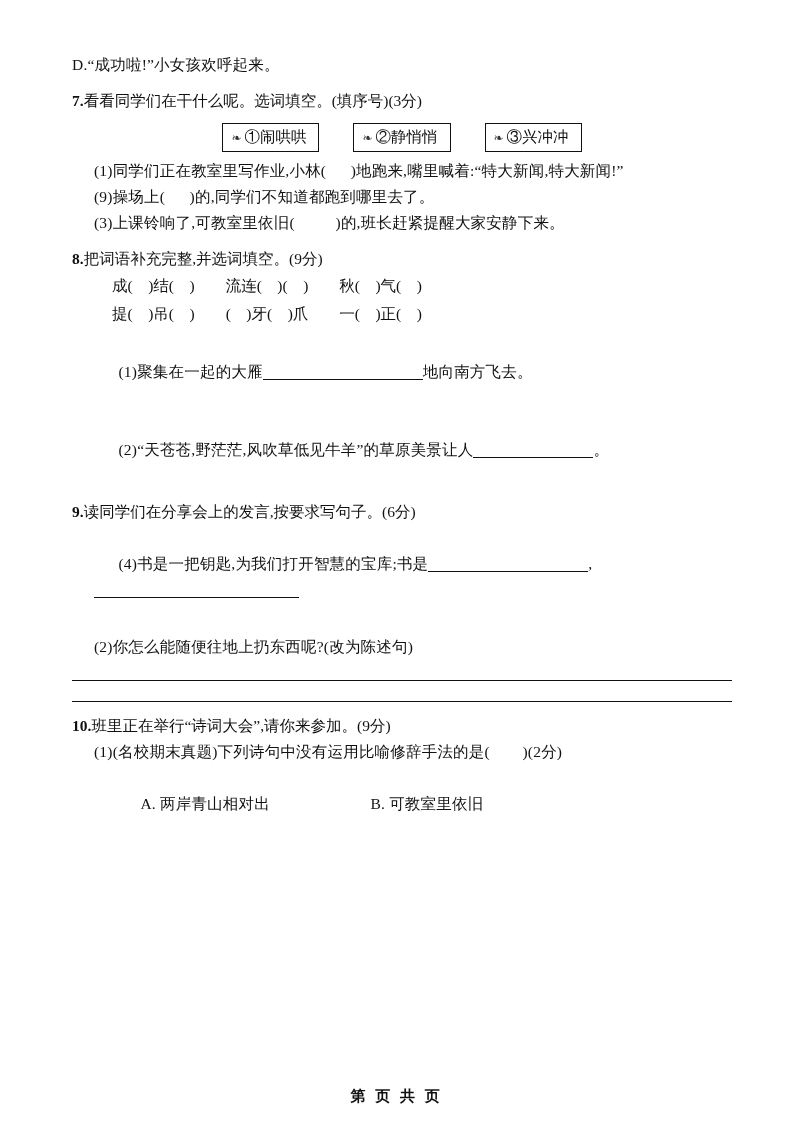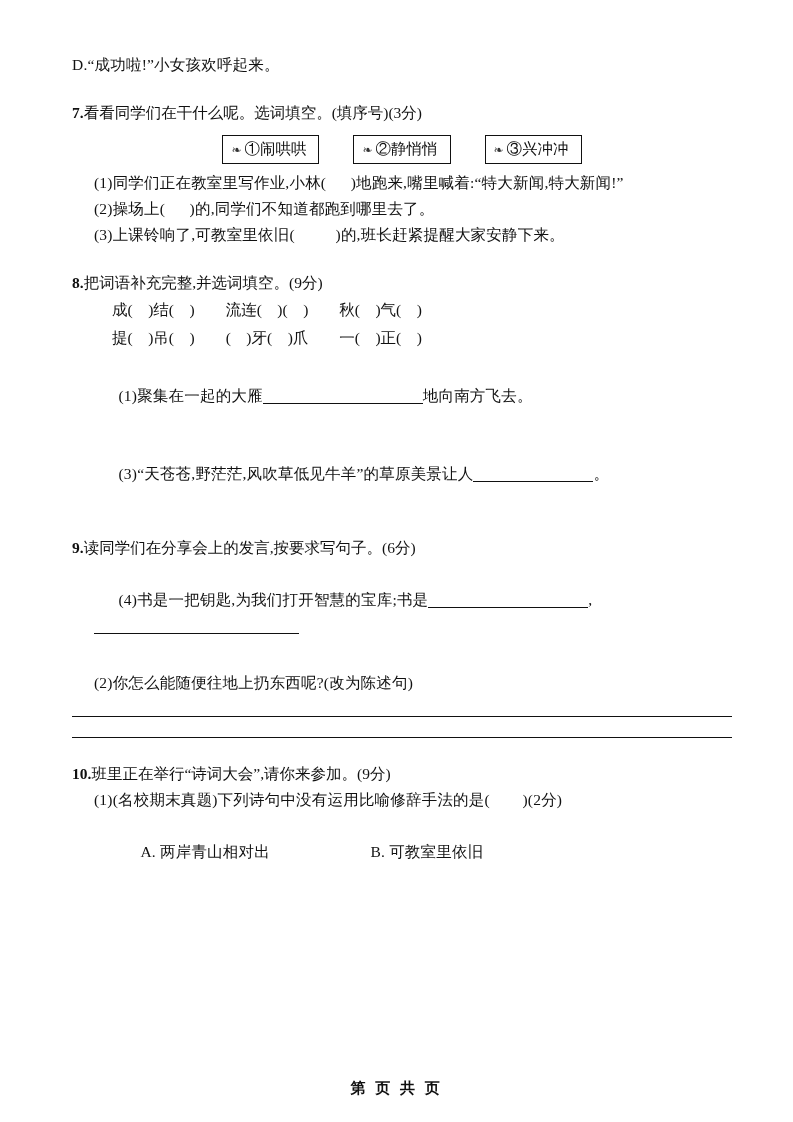--- a/index.html
+++ b/index.html
@@ -33,21 +33,20 @@
     font-size: 15.5px;
     line-height: 26px;
     letter-spacing: 0.2px;
     white-space: pre-wrap;
   }
   .qnum {
     font-weight: bold;
     font-size: 15.5px;
   }
   .q-head {
-    margin-top: 12px;
     font-size: 15.5px;
     line-height: 26px;
   }
   .indent1 { padding-left: 22px; }
   .indent2 { padding-left: 44px; }
   .gap-s { height: 5px; }
   .gap-m { height: 10px; }
 
   
   .card-row {
@@ -110,21 +109,21 @@
     left: 50%;
     transform: translateX(-50%);
     bottom: -11px;
     font-size: 17px;
     line-height: 6px;
   }
 
   .footer {
     position: absolute;
     left: 0;
-    bottom: 24px;
+    bottom: 16px;
     width: 793px;
     text-align: center;
     font-size: 15px;
     letter-spacing: 3px;
     font-weight: bold;
   }
 </style>
 </head>
 <body>
 
@@ -148,21 +147,21 @@
         <span class="deco">❧</span>
         <span>②静悄悄</span>
       </div>
       <div class="card">
         <span class="deco">❧</span>
         <span>③兴冲冲</span>
       </div>
     </div>
 
     <div class="line indent1">(1)同学们正在教室里写作业,小林(      )地跑来,嘴里喊着:“特大新闻,特大新闻!”</div>
-    <div class="line indent1">(2)操场上(      )的,同学们不知道都跑到哪里去了。</div>
+    <div class="line indent1">(9)操场上(      )的,同学们不知道都跑到哪里去了。</div>
     <div class="line indent1">(3)上课铃响了,可教室里依旧(          )的,班长赶紧提醒大家安静下来。</div>
 
     <div class="gap-m"></div>
 
     <div class="q-head">
       <span class="qnum">8.</span><span>把词语补充完整,并选词填空。(9分)</span>
     </div>
 
     <div class="grid-row">
       <span>成(    )结(    )        流连(    )(    )        秋(    )气(    )</span>
@@ -170,21 +169,21 @@
     <div class="grid-row">
       <span>提(    )吊(    )        (    )牙(    )爪        一(    )正(    )</span>
     </div>
 
     <div class="gap-s"></div>
 
     <div class="line indent1">
       <span>(1)聚集在一起的大雁</span><span class="u u-l"></span><span>地向南方飞去。</span>
     </div>
     <div class="line indent1">
-      <span>(3)“天苍苍,野茫茫,风吹草低见牛羊”的草原美景让人</span><span class="u u-m"></span><span>。</span>
+      <span>(2)“天苍苍,野茫茫,风吹草低见牛羊”的草原美景让人</span><span class="u u-m"></span><span>。</span>
     </div>
 
     <div class="gap-m"></div>
 
     <div class="q-head">
       <span class="qnum">9.</span><span>读同学们在分享会上的发言,按要求写句子。(6分)</span>
     </div>
 
     <div class="line indent1">
       <span>(4)书是一把钥匙,为我们打开智慧的宝库;书是</span><span class="u u-l"></span><span>,</span><span class="u u-xl"></span>

